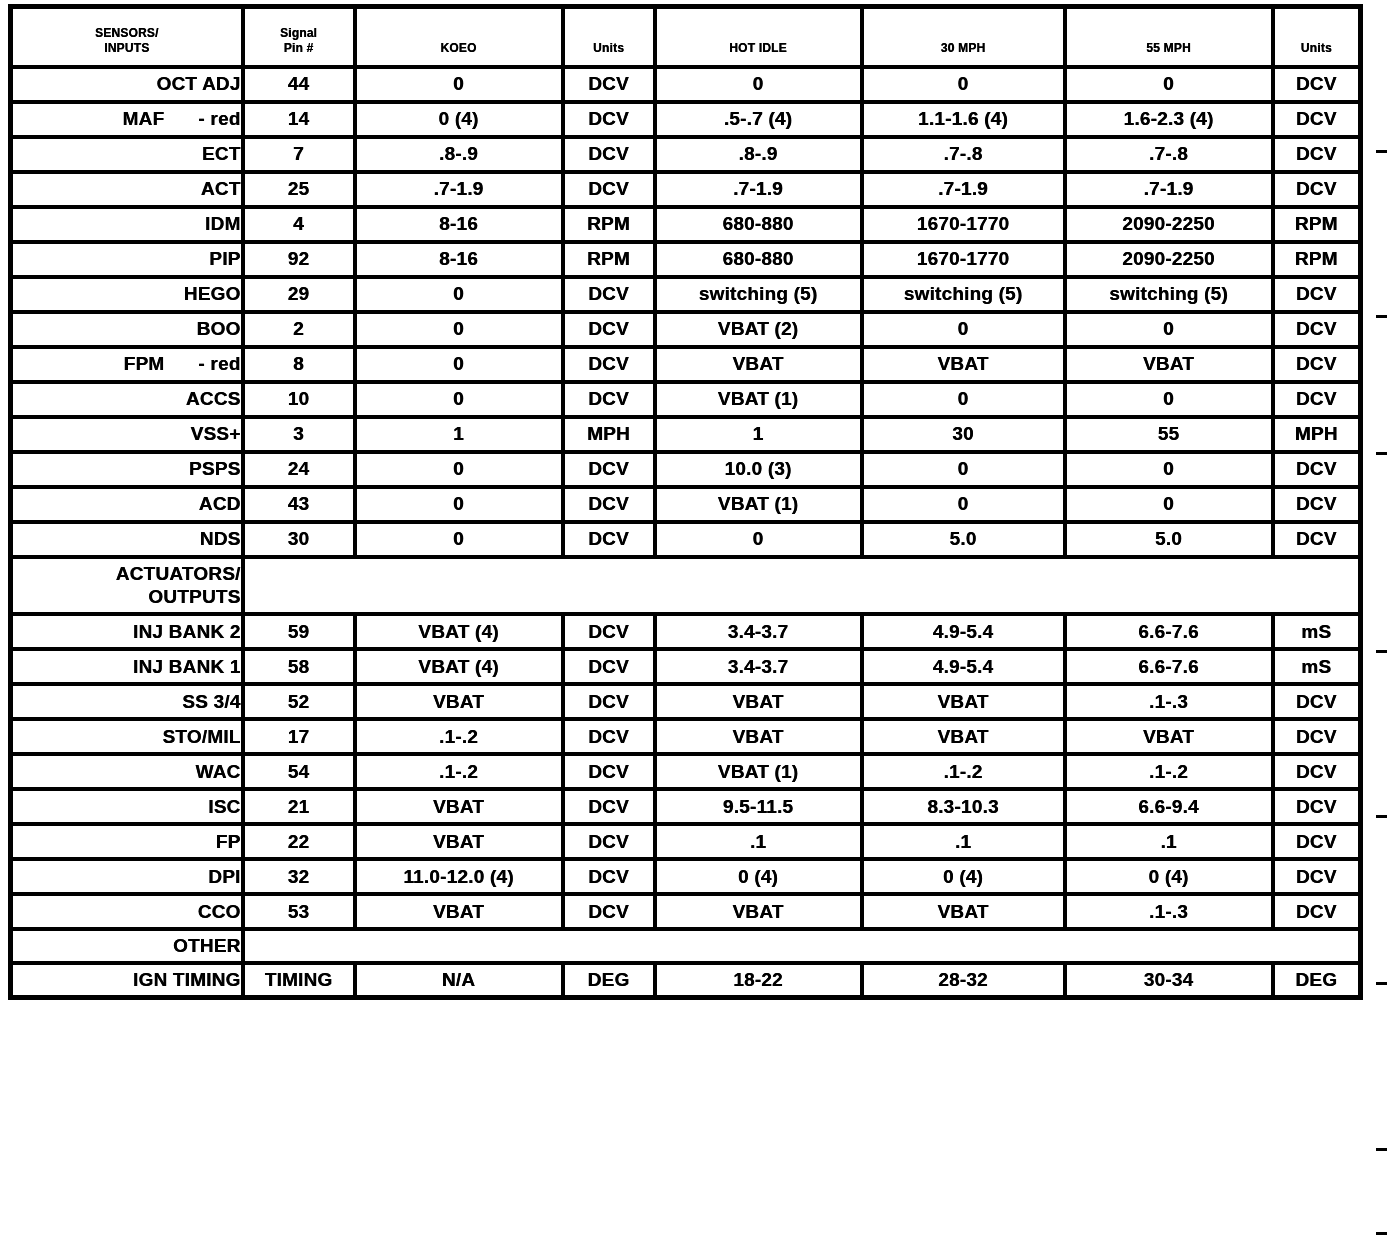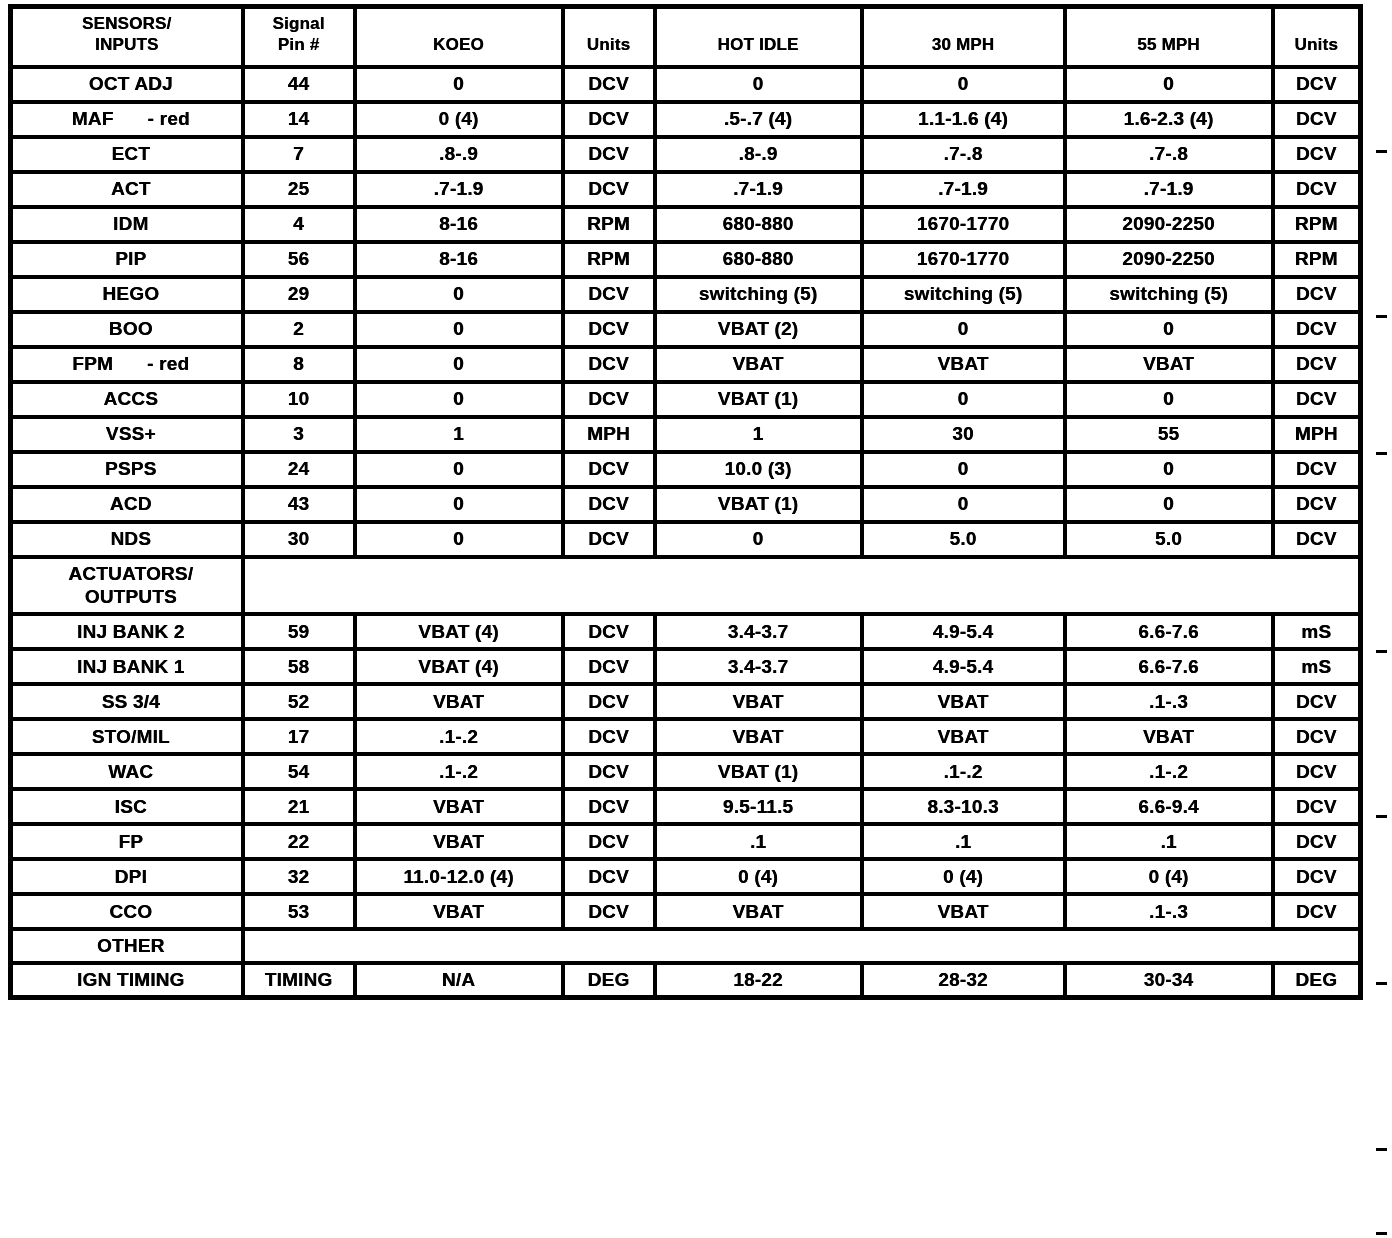--- a/index.html
+++ b/index.html
@@ -9,32 +9,32 @@
     -webkit-font-smoothing:antialiased;
   }
   .page{position:absolute;inset:0;background:#fff;overflow:hidden;}
   table{
     position:absolute;left:8px;top:4px;
     border-collapse:collapse;table-layout:fixed;
     border:5px solid #000;
   }
   th,td{border:4px solid #000;overflow:hidden;}
   th{
-    font-size:17px;vertical-align:bottom;
+    font-size:12px;vertical-align:bottom;
     padding:0 0 9px 0;line-height:1.22;letter-spacing:.2px;
     text-shadow:.3px 0 0 #000;
     margin-top:20px;
   }
   thead tr{height:60px;}
   tbody tr{height:35px;}
   td{
     font-size:19px;text-align:center;vertical-align:middle;
     padding:0;letter-spacing:.2px;text-shadow:.3px 0 0 #000;
   }
-  td.label{text-align:center;padding-left:8px;margin-top:29px;}
+  td.label{text-align:right;padding-left:8px;margin-top:29px;}
   td.label .note{margin-left:34px;}
   tr.section{height:52px;}
   tr.section td.label{line-height:1.25;padding-top:3px;padding-bottom:3px;}
   tr.other{height:32px;}
   .tick{position:absolute;left:1376px;width:11px;height:3px;background:#000;}
 </style>
 </head>
 <body>
 
 <div class="page">
@@ -113,21 +113,21 @@
           <td>4</td>
           <td>8-16</td>
           <td>RPM</td>
           <td>680-880</td>
           <td>1670-1770</td>
           <td>2090-2250</td>
           <td>RPM</td>
         </tr>
         <tr>
           <td class="label"><span>PIP</span></td>
-          <td>56</td>
+          <td>92</td>
           <td>8-16</td>
           <td>RPM</td>
           <td>680-880</td>
           <td>1670-1770</td>
           <td>2090-2250</td>
           <td>RPM</td>
         </tr>
         <tr>
           <td class="label"><span>HEGO</span></td>
           <td>29</td>

